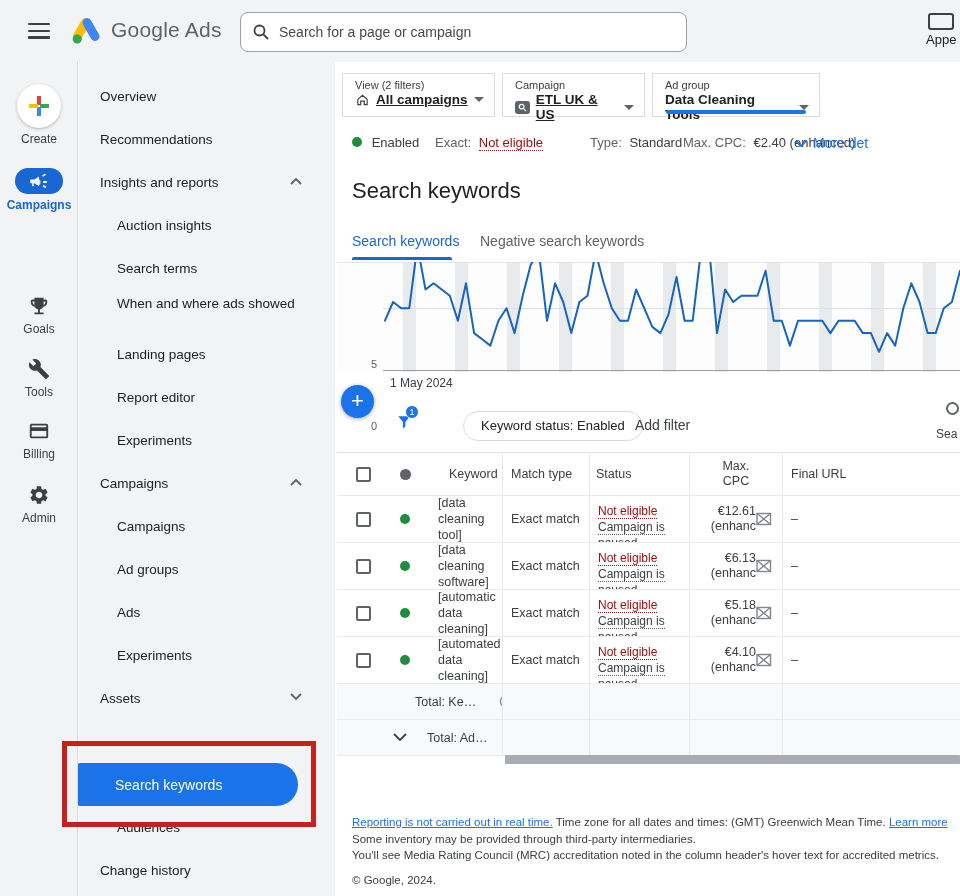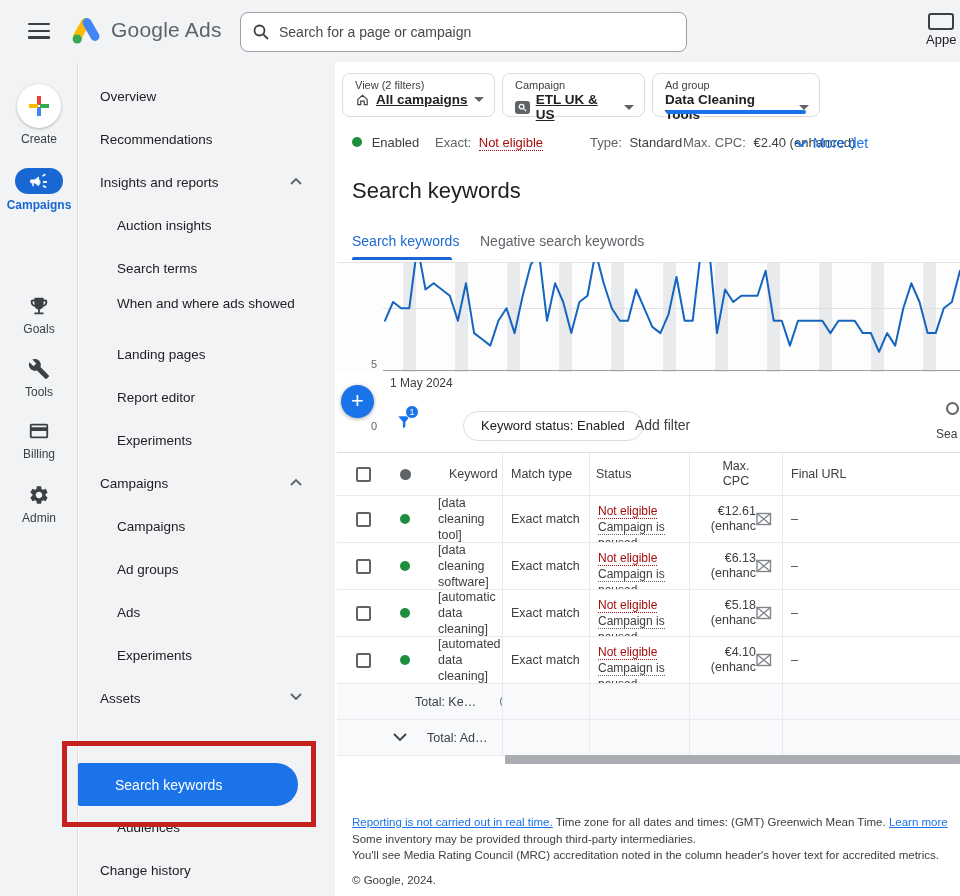--- a/index.html
+++ b/index.html
@@ -33,21 +33,21 @@
   .nav-item.wrap { white-space:normal; width:200px; line-height:18px; }
   .nav-chev { position:absolute; left:190px; top:2px; }
   .nav-pill { position:absolute; left:-1px; top:701px; width:220px; height:43px; background:#1a73e8; border-radius:2px 24px 24px 2px; display:flex; align-items:center; z-index:6; }
   .nav-pill span { color:#fff; font-size:14px; font-weight:500; margin-left:37px; }
 
   .annotation-box { position:absolute; left:62px; top:741px; width:254px; height:86px; border:5px solid #c5221f; z-index:7; pointer-events:none; }
 
   
   .main { position:absolute; left:335px; top:62px; width:625px; height:834px; background:#fff; }
 
-  .scope-box { position:absolute; top:11px; height:44px; background:#fff; border:1px solid #dadce0; border-radius:8px; padding:5px 10px 0 12px; cursor:pointer; }
+  .scope-box { position:absolute; top:11px; height:44px; background:#fff; border:1px solid #dadce0; border-radius:0; padding:5px 10px 0 12px; cursor:pointer; }
   .scope-label { font-size:11px; color:#3c4043; }
   .scope-value { display:flex; align-items:center; gap:6px; font-size:13.5px; color:#202124; margin-top:1px;font-weight:bold; }
   .scope-value .val-link { text-decoration:underline; }
   .caret { width:0; height:0; border-left:5px solid transparent; border-right:5px solid transparent; border-top:5.5px solid #5f6368; margin-left:4px; }
   .scope-active-bar { position:absolute; left:13px; right:13px; bottom:2px; height:4px; border-radius:2px; background:#1a73e8; }
   .scope-icon-sq { width:15px; height:13px; border:1.6px solid #5f6368; border-radius:2.5px; background:#5f6368; display:flex; align-items:center; justify-content:center; }
 
   .statusbar { position:absolute; top:71px; left:0; width:625px; height:22px; font-size:13px; color:#3c4043; }
   .sb { position:absolute; top:2px; white-space:nowrap; }
   .dot { display:inline-block; width:10px; height:10px; border-radius:50%; }

